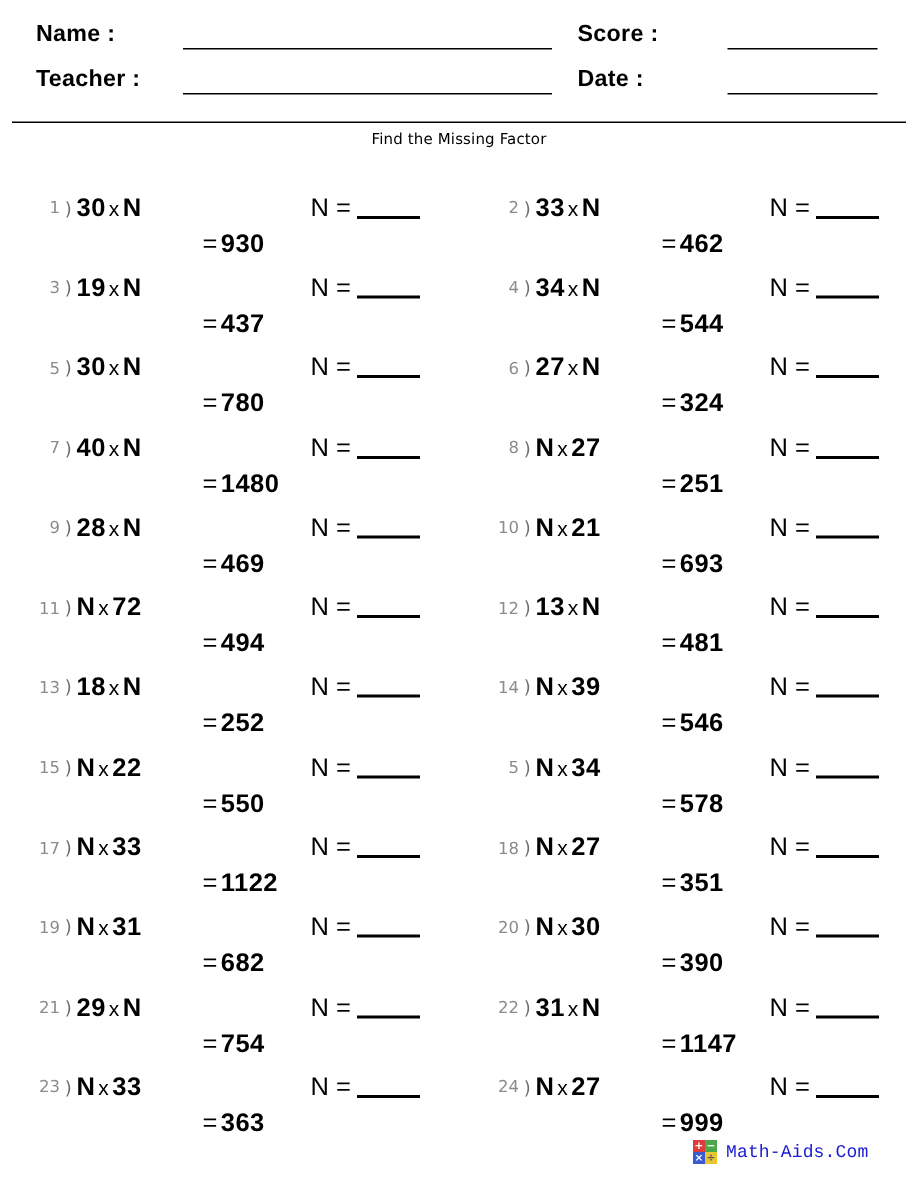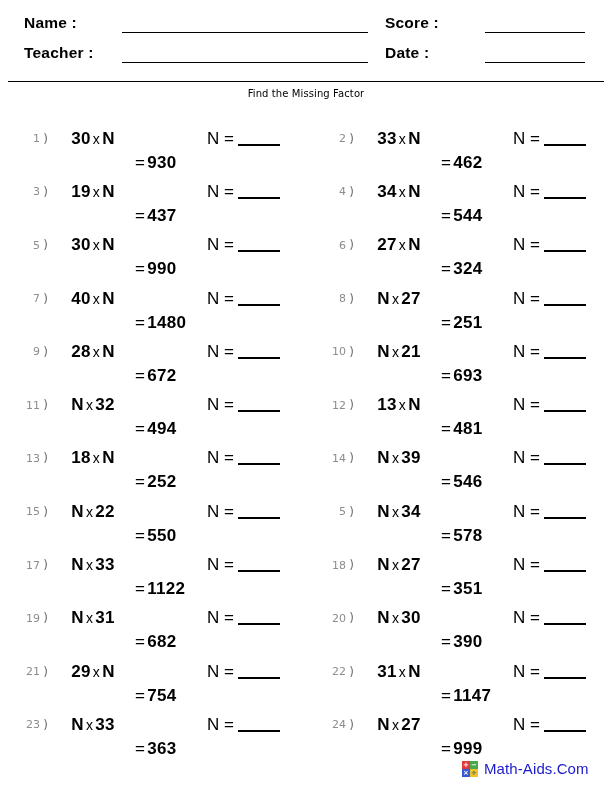--- a/index.html
+++ b/index.html
@@ -112,21 +112,20 @@
     font-size: 12px;
     color: #6e6e6e;
     font-family: "DejaVu Sans", sans-serif;
   }
   .p-expr {
     display: inline-block;
     width: 84px;
     font-size: 17px;
     font-weight: bold;
     letter-spacing: 0.3px;
-    text-align: center;
   }
   .p-expr .times {
     font-weight: normal;
     font-size: 14px;
     padding: 0 2px;
   }
   .p-eq {
     display: inline-block;
     width: 62px;
     font-size: 17px;
@@ -180,22 +179,22 @@
     font-weight: bold;
     color: #ffffff;
     overflow: hidden;
   }
   .logo-cell.c0 { background: #e03a3a; }
   .logo-cell.c1 { background: #4aa84a; }
   .logo-cell.c2 { background: #3a5ad0; }
   .logo-cell.c3 { background: #e8c531; color:#555; }
 
   .footer-text {
-    font-size: 15px;
-    font-family: Liberation Sans, sans-serif;
+    font-size: 12px;
+    font-family: Liberation Mono, monospace;
     color: #1a1ad0;
     letter-spacing: 0.1px;
   }
 </style>
 </head>
 <body>
 
 <div class="header">
 
   <div class="hdr-row r2">
@@ -249,21 +248,21 @@
         <span class="p-expr"><span>34</span><span class="times">x</span><span>N</span></span>
         <span class="p-eq"><span class="eqsign">=</span><span>544</span></span>
         <span class="p-ans"><span>N =</span><span class="ansline"></span></span>
       </div>
     </div>
     <div class="prow">
       <div class="prob left">
         <span class="p-num">5</span>
         <span class="p-paren">)</span>
         <span class="p-expr"><span>30</span><span class="times">x</span><span>N</span></span>
-        <span class="p-eq"><span class="eqsign">=</span><span>990</span></span>
+        <span class="p-eq"><span class="eqsign">=</span><span>780</span></span>
         <span class="p-ans"><span>N =</span><span class="ansline"></span></span>
       </div>
       <div class="prob right">
         <span class="p-num">6</span>
         <span class="p-paren">)</span>
         <span class="p-expr"><span>27</span><span class="times">x</span><span>N</span></span>
         <span class="p-eq"><span class="eqsign">=</span><span>324</span></span>
         <span class="p-ans"><span>N =</span><span class="ansline"></span></span>
       </div>
     </div>
@@ -281,36 +280,36 @@
         <span class="p-expr"><span>N</span><span class="times">x</span><span>27</span></span>
         <span class="p-eq"><span class="eqsign">=</span><span>251</span></span>
         <span class="p-ans"><span>N =</span><span class="ansline"></span></span>
       </div>
     </div>
     <div class="prow">
       <div class="prob left">
         <span class="p-num">9</span>
         <span class="p-paren">)</span>
         <span class="p-expr"><span>28</span><span class="times">x</span><span>N</span></span>
-        <span class="p-eq"><span class="eqsign">=</span><span>672</span></span>
+        <span class="p-eq"><span class="eqsign">=</span><span>469</span></span>
         <span class="p-ans"><span>N =</span><span class="ansline"></span></span>
       </div>
       <div class="prob right">
         <span class="p-num">10</span>
         <span class="p-paren">)</span>
         <span class="p-expr"><span>N</span><span class="times">x</span><span>21</span></span>
         <span class="p-eq"><span class="eqsign">=</span><span>693</span></span>
         <span class="p-ans"><span>N =</span><span class="ansline"></span></span>
       </div>
     </div>
     <div class="prow">
       <div class="prob left">
         <span class="p-num">11</span>
         <span class="p-paren">)</span>
-        <span class="p-expr"><span>N</span><span class="times">x</span><span>32</span></span>
+        <span class="p-expr"><span>N</span><span class="times">x</span><span>72</span></span>
         <span class="p-eq"><span class="eqsign">=</span><span>494</span></span>
         <span class="p-ans"><span>N =</span><span class="ansline"></span></span>
       </div>
       <div class="prob right">
         <span class="p-num">12</span>
         <span class="p-paren">)</span>
         <span class="p-expr"><span>13</span><span class="times">x</span><span>N</span></span>
         <span class="p-eq"><span class="eqsign">=</span><span>481</span></span>
         <span class="p-ans"><span>N =</span><span class="ansline"></span></span>
       </div>

